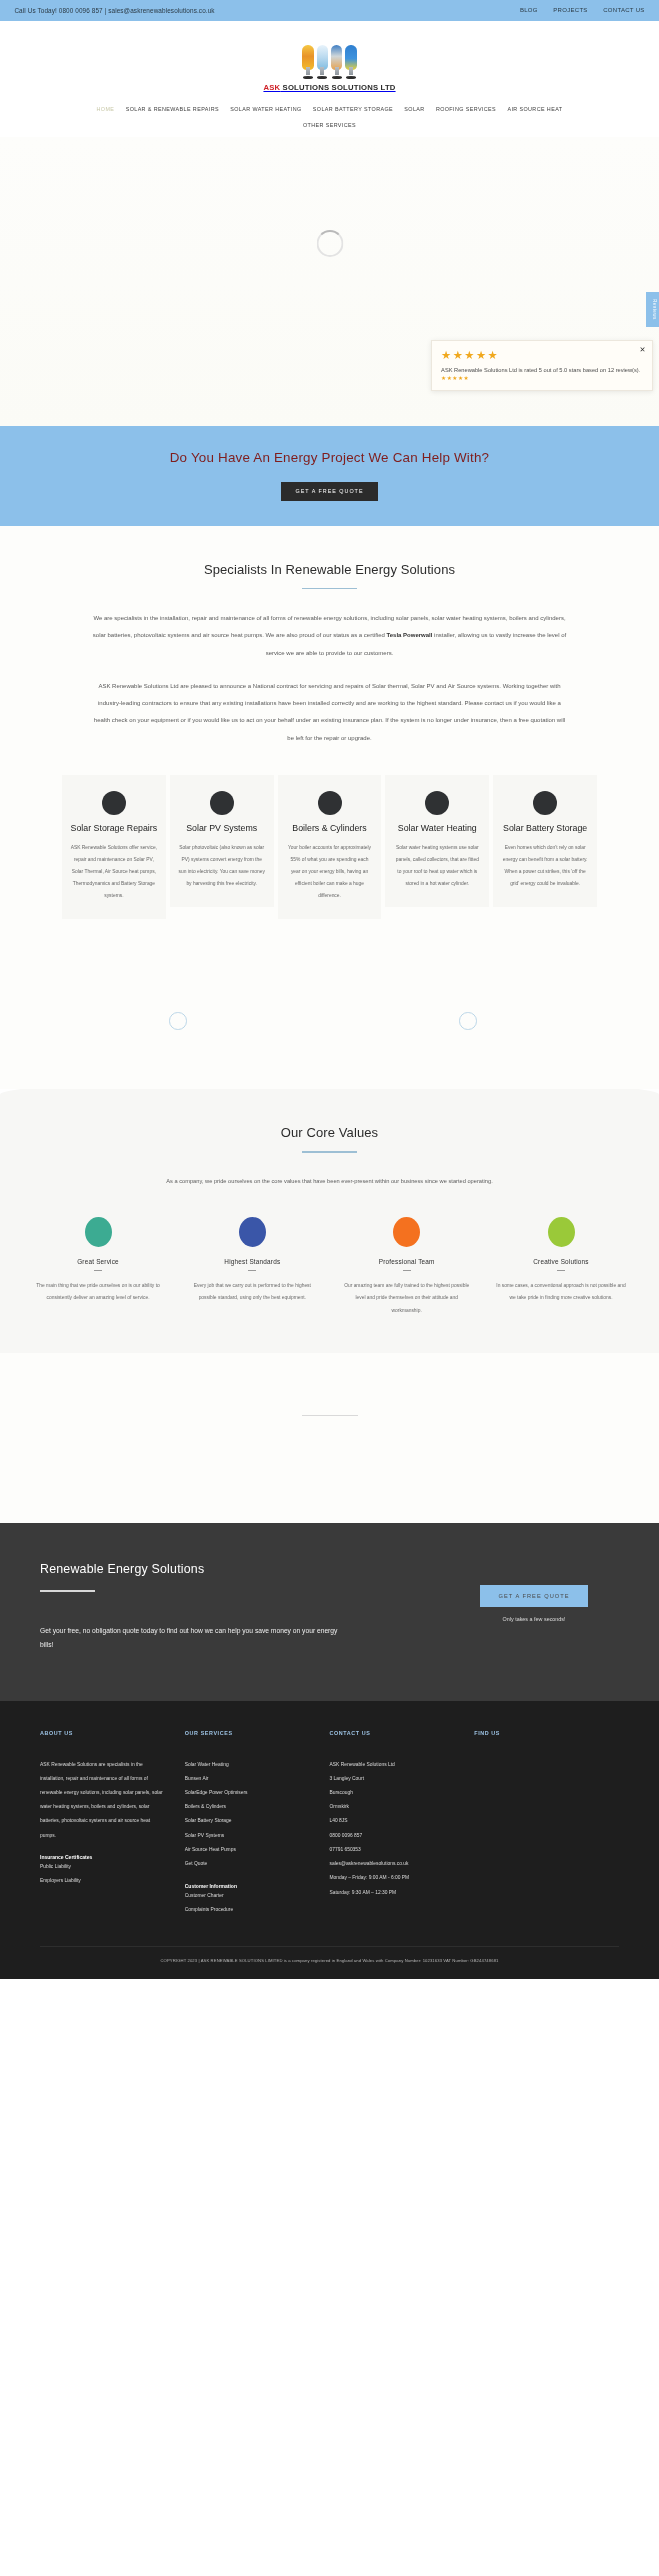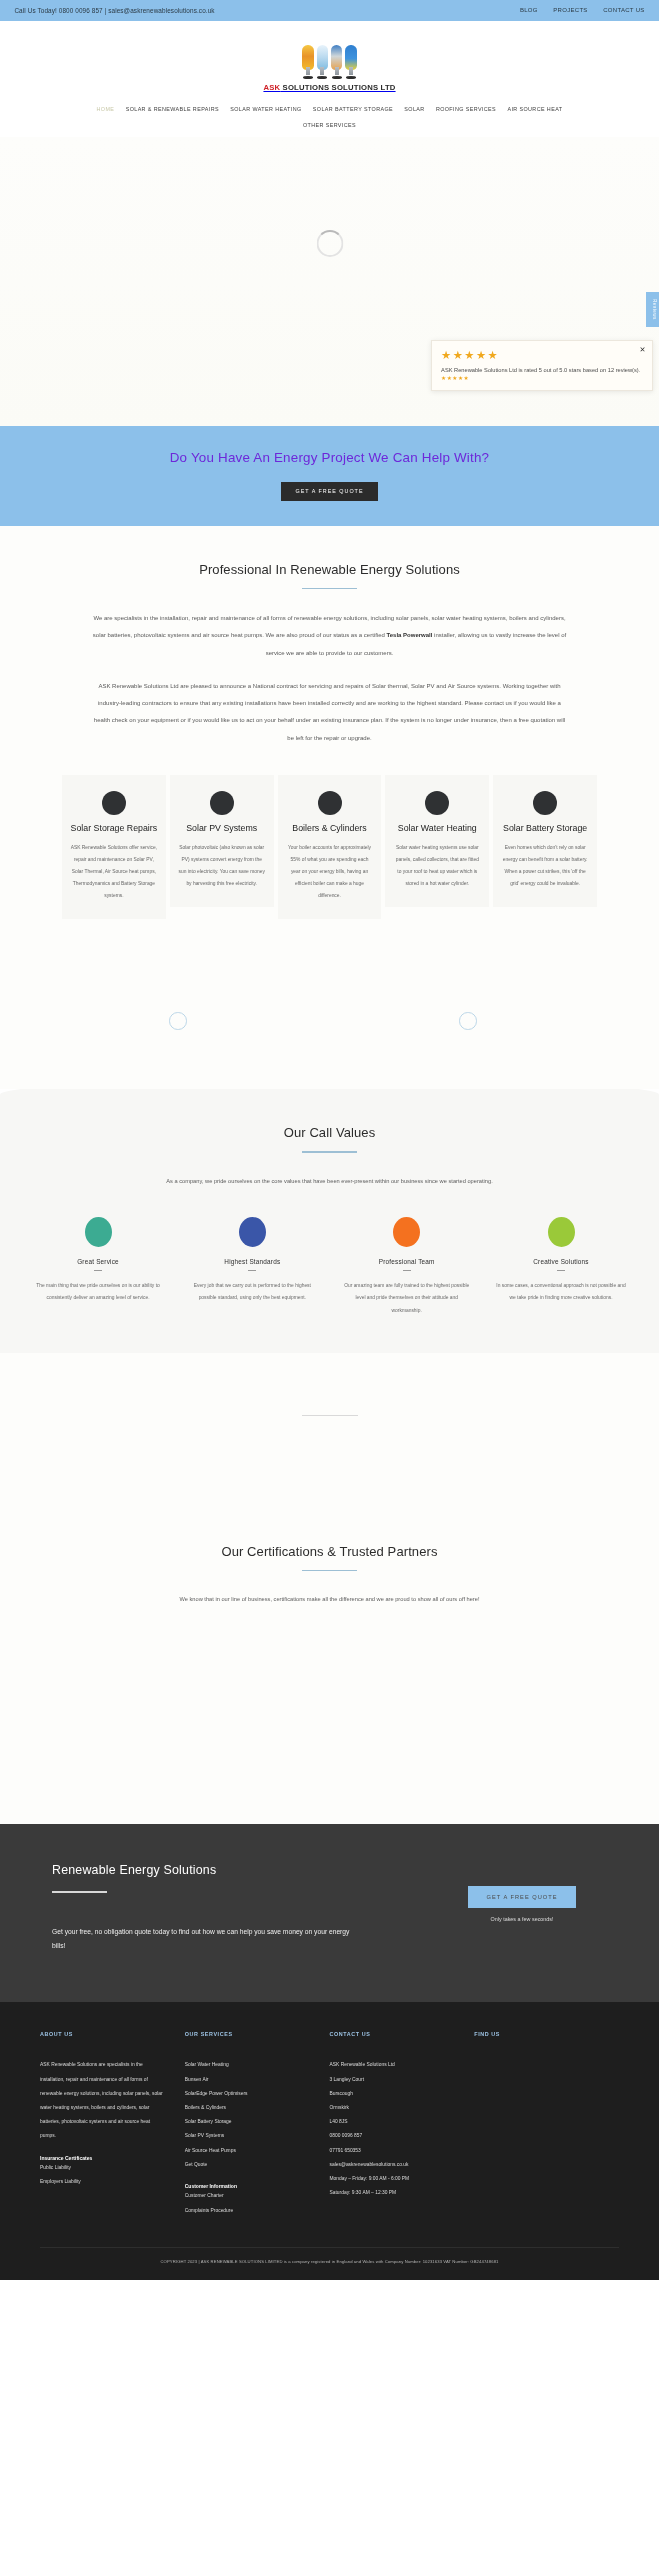--- a/index.html
+++ b/index.html
@@ -121,21 +121,21 @@
   .review-text { margin-top: 4.1px; font-size: 5.7px; color: #4d4d4d; line-height: 1.45; }
 
   
   .blue-cta {
     background: #8cc0ea;
     text-align: center;
     padding: 24px 0 25px;
     position: relative;
   }
   .blue-cta h2 {
-    font-size: 13.4px; font-weight: 400; color: #6d28d9;
+    font-size: 13.4px; font-weight: 400; color: #7f1d1d;
     letter-spacing: 0.2px;
   }
   .btn-dark {
     display: inline-block; margin-top: 17.5px;
     background: #2b2b2b; color: #fff;
     padding: 6.2px 14.4px; font-size: 5.4px; letter-spacing: 1px;
     text-decoration: none; text-transform: uppercase;
   }
 
   
@@ -221,21 +221,21 @@
   .certs { background: #fdfdfb; padding: 20.6px 0 62px; }
   .cert-copy {
     max-width: 464px; margin: 20.6px auto 0; text-align: center;
     font-size: 5.7px; color: #5d5d5d; line-height: 2.6;
   }
   .cert-strip { height: 155px; }
 
   
   .dark-cta {
     background: #3a3a3a; color: #fff;
-    padding: 39px 52px 49px;
+    padding: 39px 40px 49px;
     display: flex; justify-content: space-between; align-items: flex-start;
   }
   .dark-cta h2 { font-size: 12.4px; font-weight: 400; letter-spacing: 0.2px; }
   .dark-cta .rule-w { width: 55px; height: 1.5px; background: #d8d8d8; margin: 14.4px 0 0; }
   .dark-cta p { margin-top: 32px; font-size: 6.7px; line-height: 2.1; max-width: 299px; color: #f0f0f0; }
   .dark-right { text-align: center; padding-top: 23px; margin-right: 31px; }
   .btn-blue {
     display: inline-block; background: #8cc0ea; color: #4a4a4a;
     padding: 8.2px 18.5px; font-size: 5.7px; letter-spacing: 1px;
     text-decoration: none; text-transform: uppercase;
@@ -329,21 +329,21 @@
     <div class="review-text">ASK Renewable Solutions Ltd is rated 5 out of 5.0 stars based on 12 review(s).</div>
     <div class="stars small">★★★★★</div>
   </div>
 
   <section class="blue-cta">
     <h2>Do You Have An Energy Project We Can Help With?</h2>
     <a href="#" class="btn-dark">GET A FREE QUOTE</a>
   </section>
 
   <section class="section">
-    <h2 class="sec-title">Professional In Renewable Energy Solutions</h2>
+    <h2 class="sec-title">Specialists In Renewable Energy Solutions</h2>
     <div class="rule"></div>
     <p class="body-copy">
       <span>We are specialists in the installation, repair and maintenance of all forms of renewable energy solutions, including solar panels, solar water heating systems, boilers and cylinders, solar batteries, photovoltaic systems and air source heat pumps. We are also proud of our status as a certified </span><strong>Tesla Powerwall</strong><span> installer, allowing us to vastly increase the level of service we are able to provide to our customers.</span>
     </p>
     <p class="body-copy">ASK Renewable Solutions Ltd are pleased to announce a National contract for servicing and repairs of Solar thermal, Solar PV and Air Source systems. Working together with industry-leading contractors to ensure that any existing installations have been installed correctly and are working to the highest standard. Please contact us if you would like a health check on your equipment or if you would like us to act on your behalf under an existing insurance plan. If the system is no longer under insurance, then a free quotation will be left for the repair or upgrade.</p>
 
     <div class="cards">
       <div class="card">
         <div class="icon-circle"></div>
         <h3>Solar Storage Repairs</h3>
@@ -371,21 +371,21 @@
       </div>
     </div>
   </section>
 
   <div class="ornaments">
     <span class="ring r1"></span>
     <span class="ring r2"></span>
   </div>
 
   <section class="core">
-    <h2 class="sec-title">Our Call Values</h2>
+    <h2 class="sec-title">Our Core Values</h2>
     <div class="rule"></div>
     <p class="cert-copy">As a company, we pride ourselves on the core values that have been ever-present within our business since we started operating.</p>
     <div class="values">
       <div class="value">
         <div class="dot" style="background:#3cab92"></div>
         <h4>Great Service</h4>
         <div class="dash"></div>
         <p>The main thing that we pride ourselves on is our ability to consistently deliver an amazing level of service.</p>
       </div>
       <div class="value">
@@ -406,26 +406,20 @@
         <div class="dash"></div>
         <p>In some cases, a conventional approach is not possible and we take pride in finding more creative solutions.</p>
       </div>
     </div>
   </section>
 
   <div class="mid-gap">
     <div class="mid-line"></div>
   </div>
 
-  <section class="certs">
-    <h2 class="sec-title">Our Certifications &amp; Trusted Partners</h2>
-    <div class="rule"></div>
-    <p class="cert-copy">We know that in our line of business, certifications make all the difference and we are proud to show all of ours off here!</p>
-    <div class="cert-strip"></div>
-  </section>
 
   <section class="dark-cta">
     <div class="dark-left">
       <h2>Renewable Energy Solutions</h2>
       <div class="rule-w"></div>
       <p>Get your free, no obligation quote today to find out how we can help you save money on your energy bills!</p>
     </div>
     <div class="dark-right">
       <a href="#" class="btn-blue">GET A FREE QUOTE</a>
       <div class="sub">Only takes a few seconds!</div>

